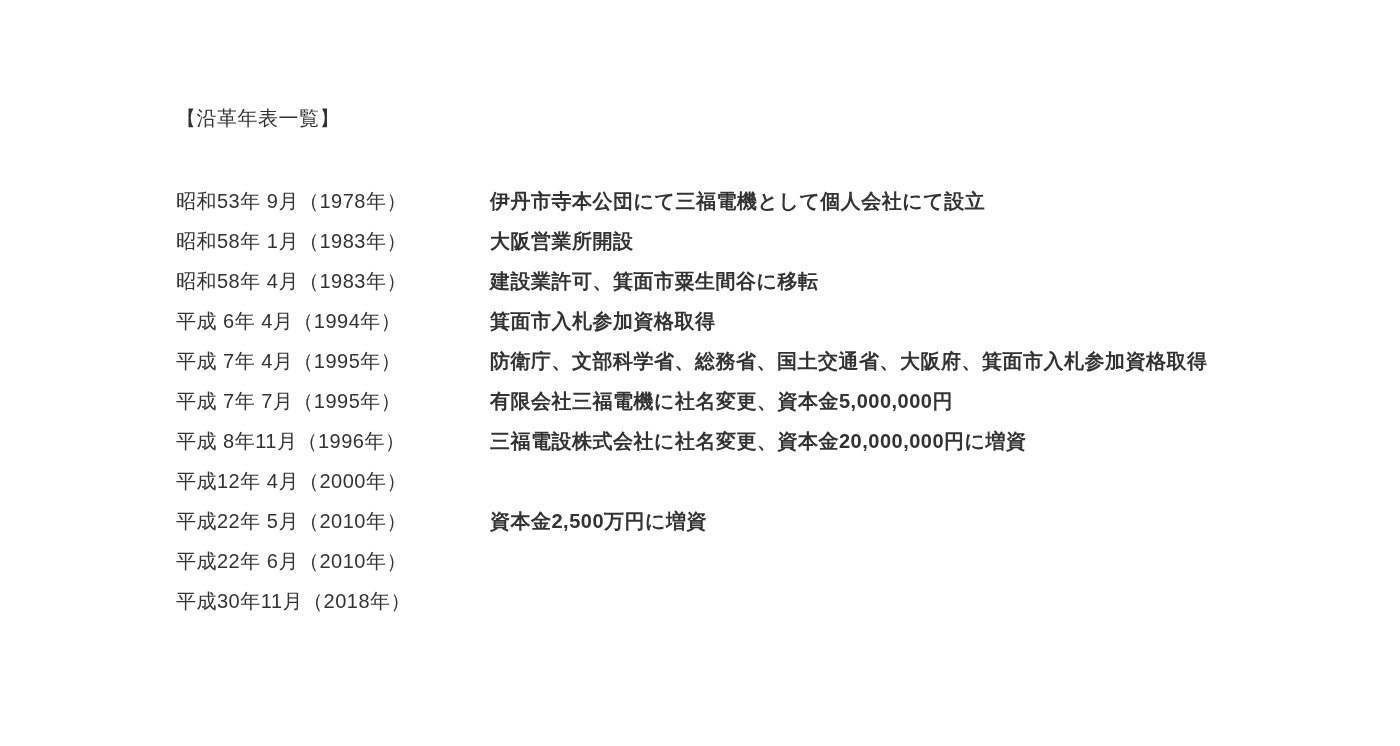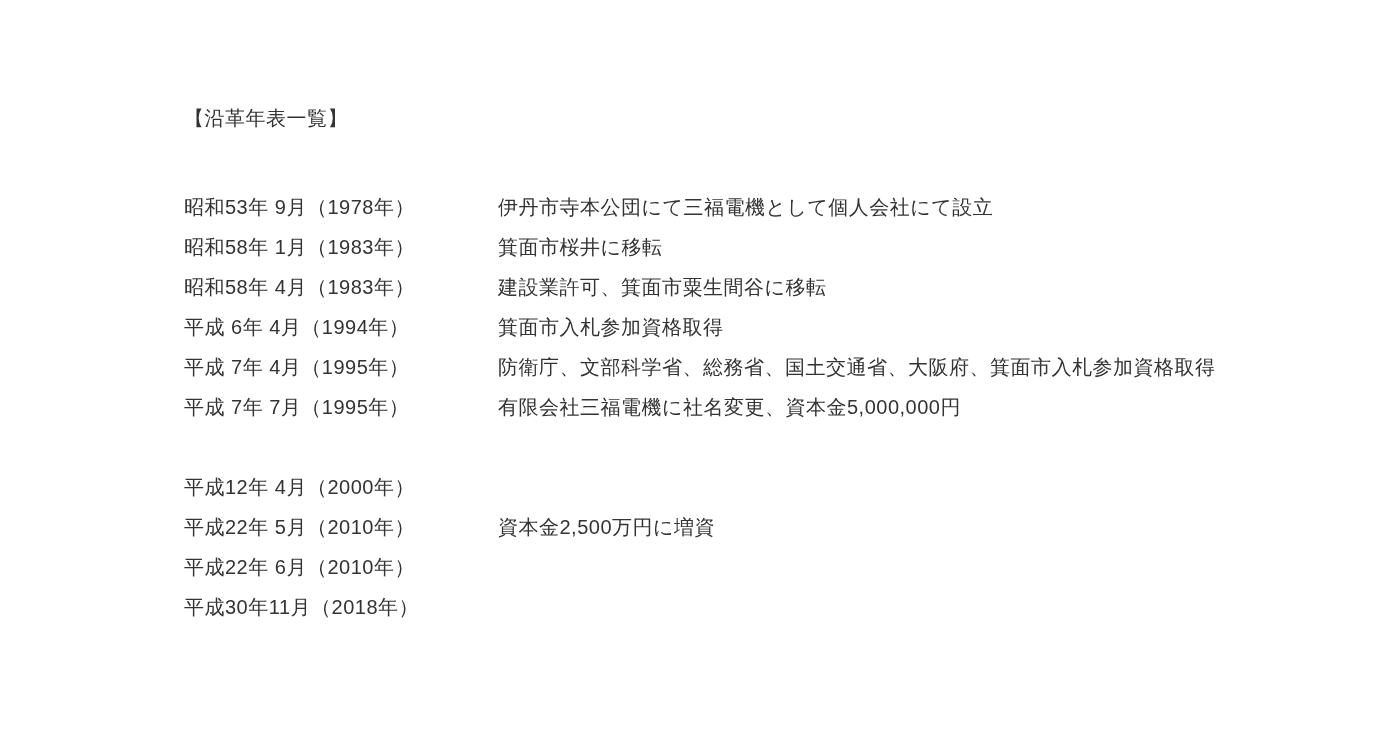--- a/index.html
+++ b/index.html
@@ -10,65 +10,66 @@
     width: 1400px;
     height: 746px;
     background: #ffffff;
     font-family: "Liberation Sans", "DejaVu Sans", sans-serif;
     color: #333333;
     overflow: hidden;
     position: relative;
   }
   .page {
     position: absolute;
-    left: 184px;
+    left: 176px;
     top: 104px;
   }
   .title {
     font-size: 20px;
     font-weight: normal;
     line-height: 28px;
     margin: 0;
     letter-spacing: 0.5px;
     white-space: pre;
   }
   .rows {
     margin-top: 49px;
   }
   .row {
     display: flex;
-    align-items: flex-end;
+    align-items: center;
     height: 40px;
     font-size: 20px;
     letter-spacing: 0.5px;
   }
   .date {
     width: 314px;
     flex: 0 0 314px;
     white-space: pre;
   }
   .event {
     white-space: pre;
+    font-weight: bold;
   }
 </style>
 </head>
 <body style="background: rgb(255, 255, 255); color: rgb(51, 51, 51);">
 
 <div class="page">
   <h2 class="title">【沿革年表一覧】</h2>
 
   <div class="rows" id="timeline-rows">
   <div class="row">
     <div class="date">昭和53年 9月（1978年）</div>
     <div class="event">伊丹市寺本公団にて三福電機として個人会社にて設立</div>
   </div>
 
   <div class="row">
     <div class="date">昭和58年 1月（1983年）</div>
-    <div class="event">箕面市桜井に移転</div>
+    <div class="event">大阪営業所開設</div>
   </div>
 
   <div class="row">
     <div class="date">昭和58年 4月（1983年）</div>
     <div class="event">建設業許可、箕面市粟生間谷に移転</div>
   </div>
 
   <div class="row">
     <div class="date">平成 6年 4月（1994年）</div>
     <div class="event">箕面市入札参加資格取得</div>
@@ -78,20 +79,22 @@
     <div class="date">平成 7年 4月（1995年）</div>
     <div class="event">防衛庁、文部科学省、総務省、国土交通省、大阪府、箕面市入札参加資格取得</div>
   </div>
 
   <div class="row">
     <div class="date">平成 7年 7月（1995年）</div>
     <div class="event">有限会社三福電機に社名変更、資本金5,000,000円</div>
   </div>
 
   <div class="row">
+    <div class="date">平成 8年11月（1996年）</div>
+    <div class="event">三福電設株式会社に社名変更、資本金20,000,000円に増資</div>
   </div>
 
   <div class="row">
     <div class="date">平成12年 4月（2000年）</div>
   </div>
 
   <div class="row">
     <div class="date">平成22年 5月（2010年）</div>
     <div class="event">資本金2,500万円に増資</div>
   </div>

